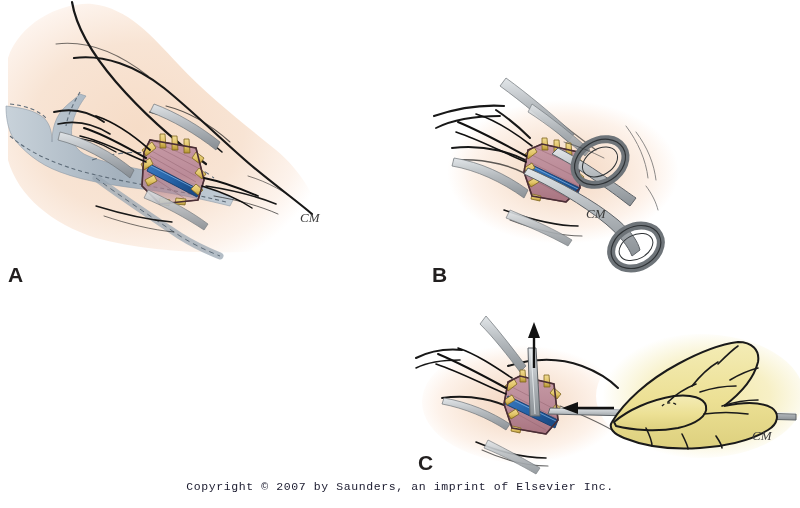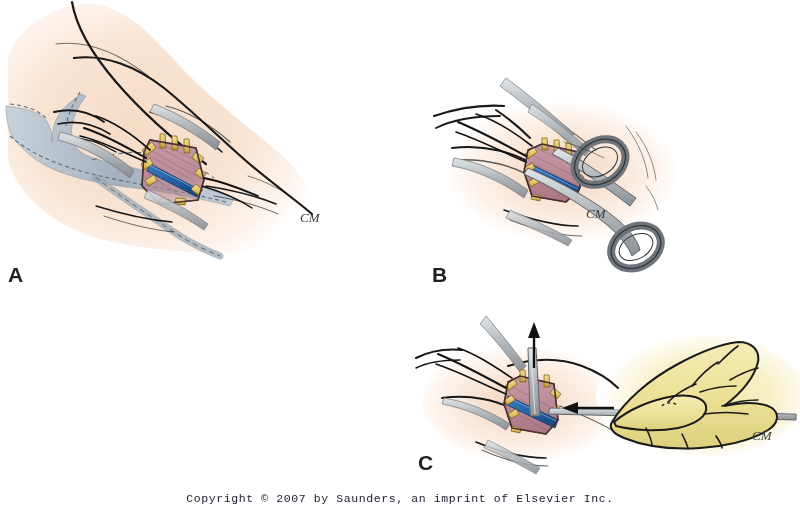--- a/index.html
+++ b/index.html
@@ -422,15 +422,15 @@
         </g>
 
         <path d="M 262,96 A 10 8 0 0 1 278,96" fill="none" stroke="#1a1a1a" stroke-width="1.3" stroke-dasharray="3 3"></path>
       </g>
 
       <text class="sig" x="352" y="130">CM</text>
     </svg>
     <div class="panel-label" style="left:18px;top:142px;">C</div>
   </div>
 
-  <div class="copyright" style="top:492px;">Copyright © 2007 by Saunders, an imprint of Elsevier Inc.</div>
+  <div class="copyright" style="top:480px;">Copyright © 2007 by Saunders, an imprint of Elsevier Inc.</div>
 
 </div>
 
 </body></html>

